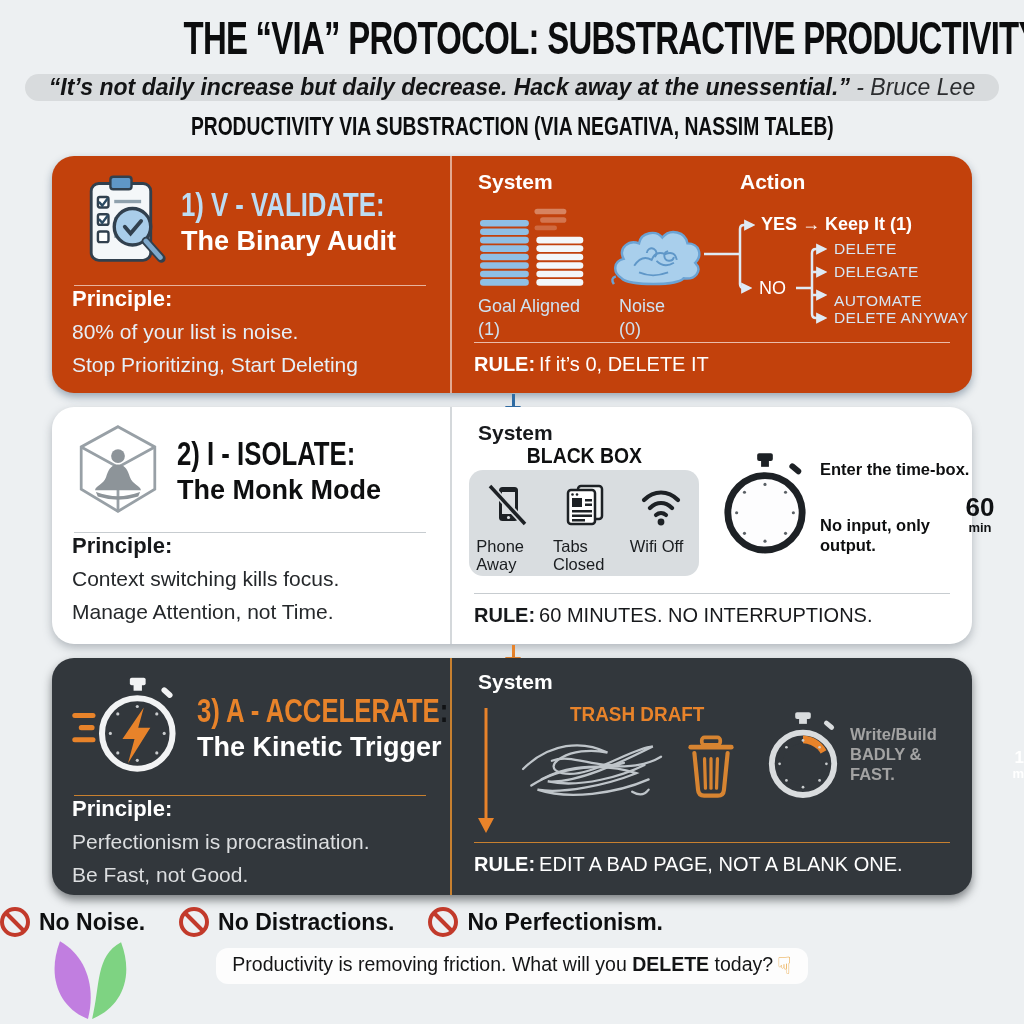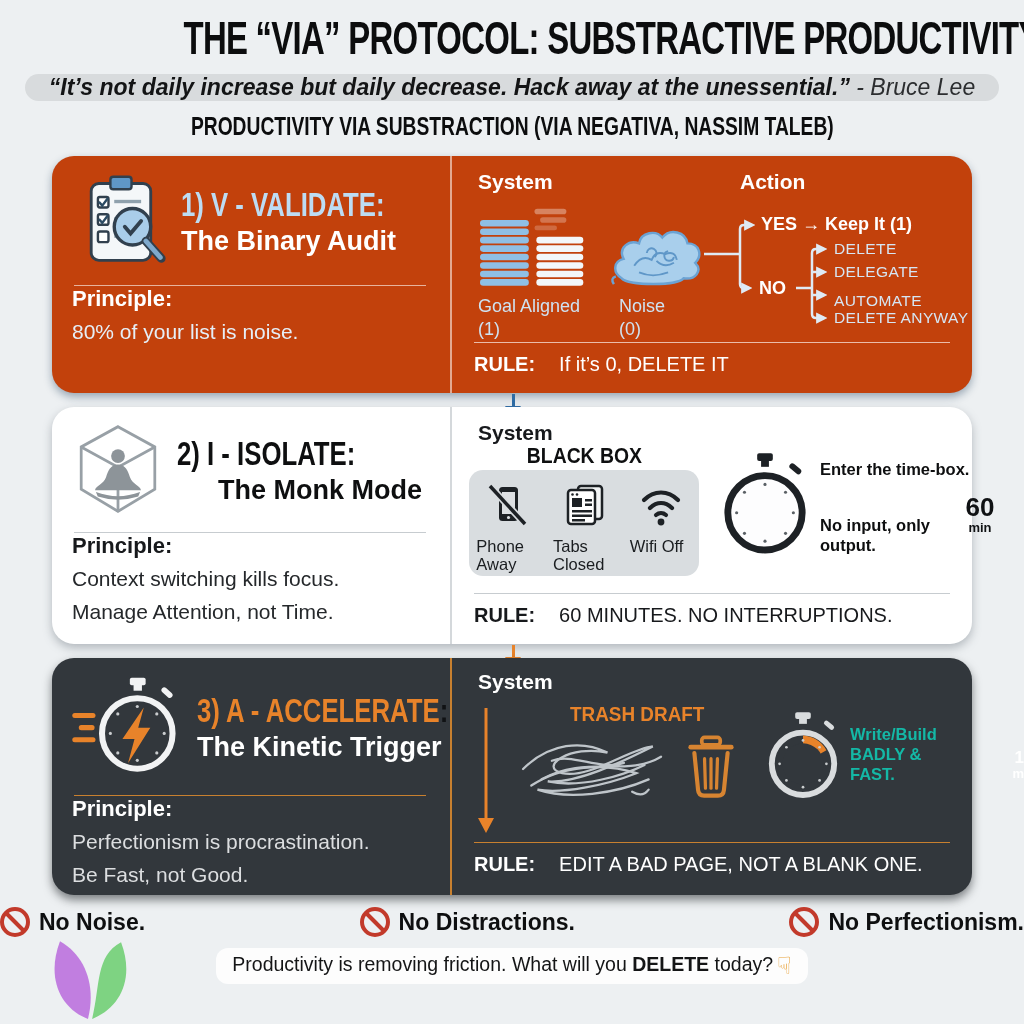--- a/index.html
+++ b/index.html
@@ -28,69 +28,69 @@
   .c3 .col-r{border-left:2.5px solid #c8802f;}
   .head-row{display:flex;align-items:center;gap:13px;}
   .head-text{min-width:0;}
   .card-heading{font-size:33px;line-height:1.08;}
   .card-heading .cond{transform:scaleX(.78);transform-origin:left center;letter-spacing:0;}
   .c1 .card-heading{color:#bddcf3;}
   .c2 .card-heading{color:#0e0f10;}
   .c3 .card-heading{color:#e8832a;}
   .c3 .card-heading .colon{color:#101214;}
   .card-subheading{font-size:27px;font-weight:700;margin-top:3px;}
-  .c2 .card-subheading{color:#0e0f10;margin-left:41px;}
+  .c2 .card-subheading{color:#0e0f10;}
   .hdiv{margin:13px 24px 0 2px;border-top:1.5px solid;}
   .c1 .hdiv{border-color:rgba(255,255,255,.6);}
   .c2 .hdiv{border-color:#c7ccd0;}
   .c3 .hdiv{border-color:#c8802f;}
   .principle-label{font-size:22px;font-weight:700;}
   .principle-line{margin-top:6px;font-size:21px;line-height:1.3;}
   .c1 .principle-line{color:#e6eff7;}
   .c2 .principle-line{color:#25282b;}
   .c3 .principle-line{color:#dcdee0;}
   .abs{position:absolute;}
   .sys-label{font-size:21px;font-weight:700;}
   .rule-line{font-size:20px;white-space:nowrap;}
   .rule-line .lbl{font-weight:700;}
-  .rule-line .txt{margin-left:24px;font-weight:400;}
+  .rule-line .txt{margin-left:4px;font-weight:400;}
   .col-div{position:absolute;left:22px;right:22px;border-top:1.5px solid;}
   .c1 .col-div{border-color:rgba(255,255,255,.65);}
   .c2 .col-div{border-color:#c7ccd0;}
   .c3 .col-div{border-color:#c8802f;}
   
   .caption{font-size:18px;color:#cfe2f1;}
   .yes-label{font-size:18px;font-weight:700;color:#fff;white-space:nowrap;}
-  .no-label{font-size:18px;font-weight:700;color:#fff;}
+  .no-label{font-size:18px;font-weight:400;color:#fff;}
   .tree-item{font-size:15.5px;color:#d6e6f4;letter-spacing:.4px;white-space:nowrap;}
   
   .bb-title{width:230px;text-align:center;font-size:22px;font-weight:700;color:#0e0f10;}
   .bb-title .cond{transform:scaleX(.88);transform-origin:center;}
   .bb-panel{width:230px;height:106px;background:#d9dde0;border-radius:14px;display:flex;
             justify-content:space-around;align-items:flex-start;padding-top:13px;box-sizing:border-box;}
   .bb-item{display:flex;flex-direction:column;align-items:center;width:70px;}
   .bb-item .lab{margin-top:6px;font-size:16.5px;line-height:1.1;color:#1a1d20;text-align:left;width:62px;}
   .note{font-weight:700;font-size:16.5px;line-height:1.22;color:#0e0f10;width:160px;}
   .stopwatch{position:relative;}
   .sw-text{position:absolute;left:0;right:0;display:flex;flex-direction:column;align-items:center;line-height:1;}
   
   .trash-title{font-size:21px;font-weight:700;color:#e8832a;}
   .trash-title .cond{transform:scaleX(.9);transform-origin:left;}
-  .note3{font-weight:700;font-size:16.5px;line-height:1.22;color:#14b8a6;}
+  .note3{font-weight:700;font-size:16.5px;line-height:1.22;color:#a3a3a3;}
   
   .flow-gap{position:relative;height:0;}
   .flow-arrow{position:absolute;left:505px;top:-1px;width:16px;height:27px;}
   .flow-arrow .stem{position:absolute;left:6.5px;top:2px;width:3px;height:14px;}
   .flow-arrow .head{position:absolute;left:0;top:14px;width:0;height:0;
         border-left:8px solid transparent;border-right:8px solid transparent;border-top:11px solid;}
   .fa-blue .stem{background:#2e6ca5;} .fa-blue .head{border-top-color:#2e6ca5;}
   .fa-orange .stem{background:#e8832a;} .fa-orange .head{border-top-color:#e8832a;}
   
   .footer{position:relative;margin-top:12px;}
-  .slogans{display:flex;justify-content:space-between;align-items:center;gap:34px;
+  .slogans{display:flex;justify-content:flex-start;align-items:center;gap:34px;
            font-size:23px;font-weight:700;color:#0e0f10;}
   .slogan{display:flex;align-items:center;gap:9px;}
   .no-sign{display:inline-block;width:22px;height:22px;border:4px solid #c23a2b;border-radius:50%;
            position:relative;flex:none;}
   .no-sign::after{content:"";position:absolute;left:-1px;top:9px;width:24px;height:4px;
            background:#c23a2b;transform:rotate(45deg);}
   .closing{text-align:center;margin-top:11px;font-size:19.5px;color:#141516;}
   .closing-inner{display:inline-block;background:rgba(255,255,255,.85);border-radius:12px;padding:4px 16px;}
   .closing .b{font-weight:700;}
   .pointer{color:#e8a33d;font-size:24px;vertical-align:-3px;margin-left:4px;}
@@ -130,20 +130,21 @@
           </svg>
         </span>
         <div class="head-text">
           <div class="card-heading"><span class="cond">1) V - VALIDATE:</span></div>
           <div class="card-subheading">The Binary Audit</div>
         </div>
       </div>
       <div class="hdiv"></div>
       <div class="principle-label">Principle:</div>
       <div class="principle-line">80% of your list is noise.</div>
+      <div class="principle-line">Stop Prioritizing, Start Deleting</div>
     </div>
     <div class="col-r">
       <div class="abs sys-label" style="left:26px;top:14px;">System</div>
       <div class="abs sys-label" style="left:288px;top:14px;">Action</div>
       <span class="abs" style="left:28px;top:52px;">
         <svg width="108" height="84" viewBox="0 0 115 88">
           <rect x="58" y="0" width="34" height="6" rx="3" fill="#ffffff" opacity=".35"></rect>
           <rect x="64" y="9" width="28" height="6" rx="3" fill="#ffffff" opacity=".28"></rect>
           <rect x="58" y="18" width="24" height="5" rx="2.5" fill="#ffffff" opacity=".22"></rect>
           <rect x="0" y="12" width="52" height="7" rx="3.5" fill="#8fbfe5"></rect>

